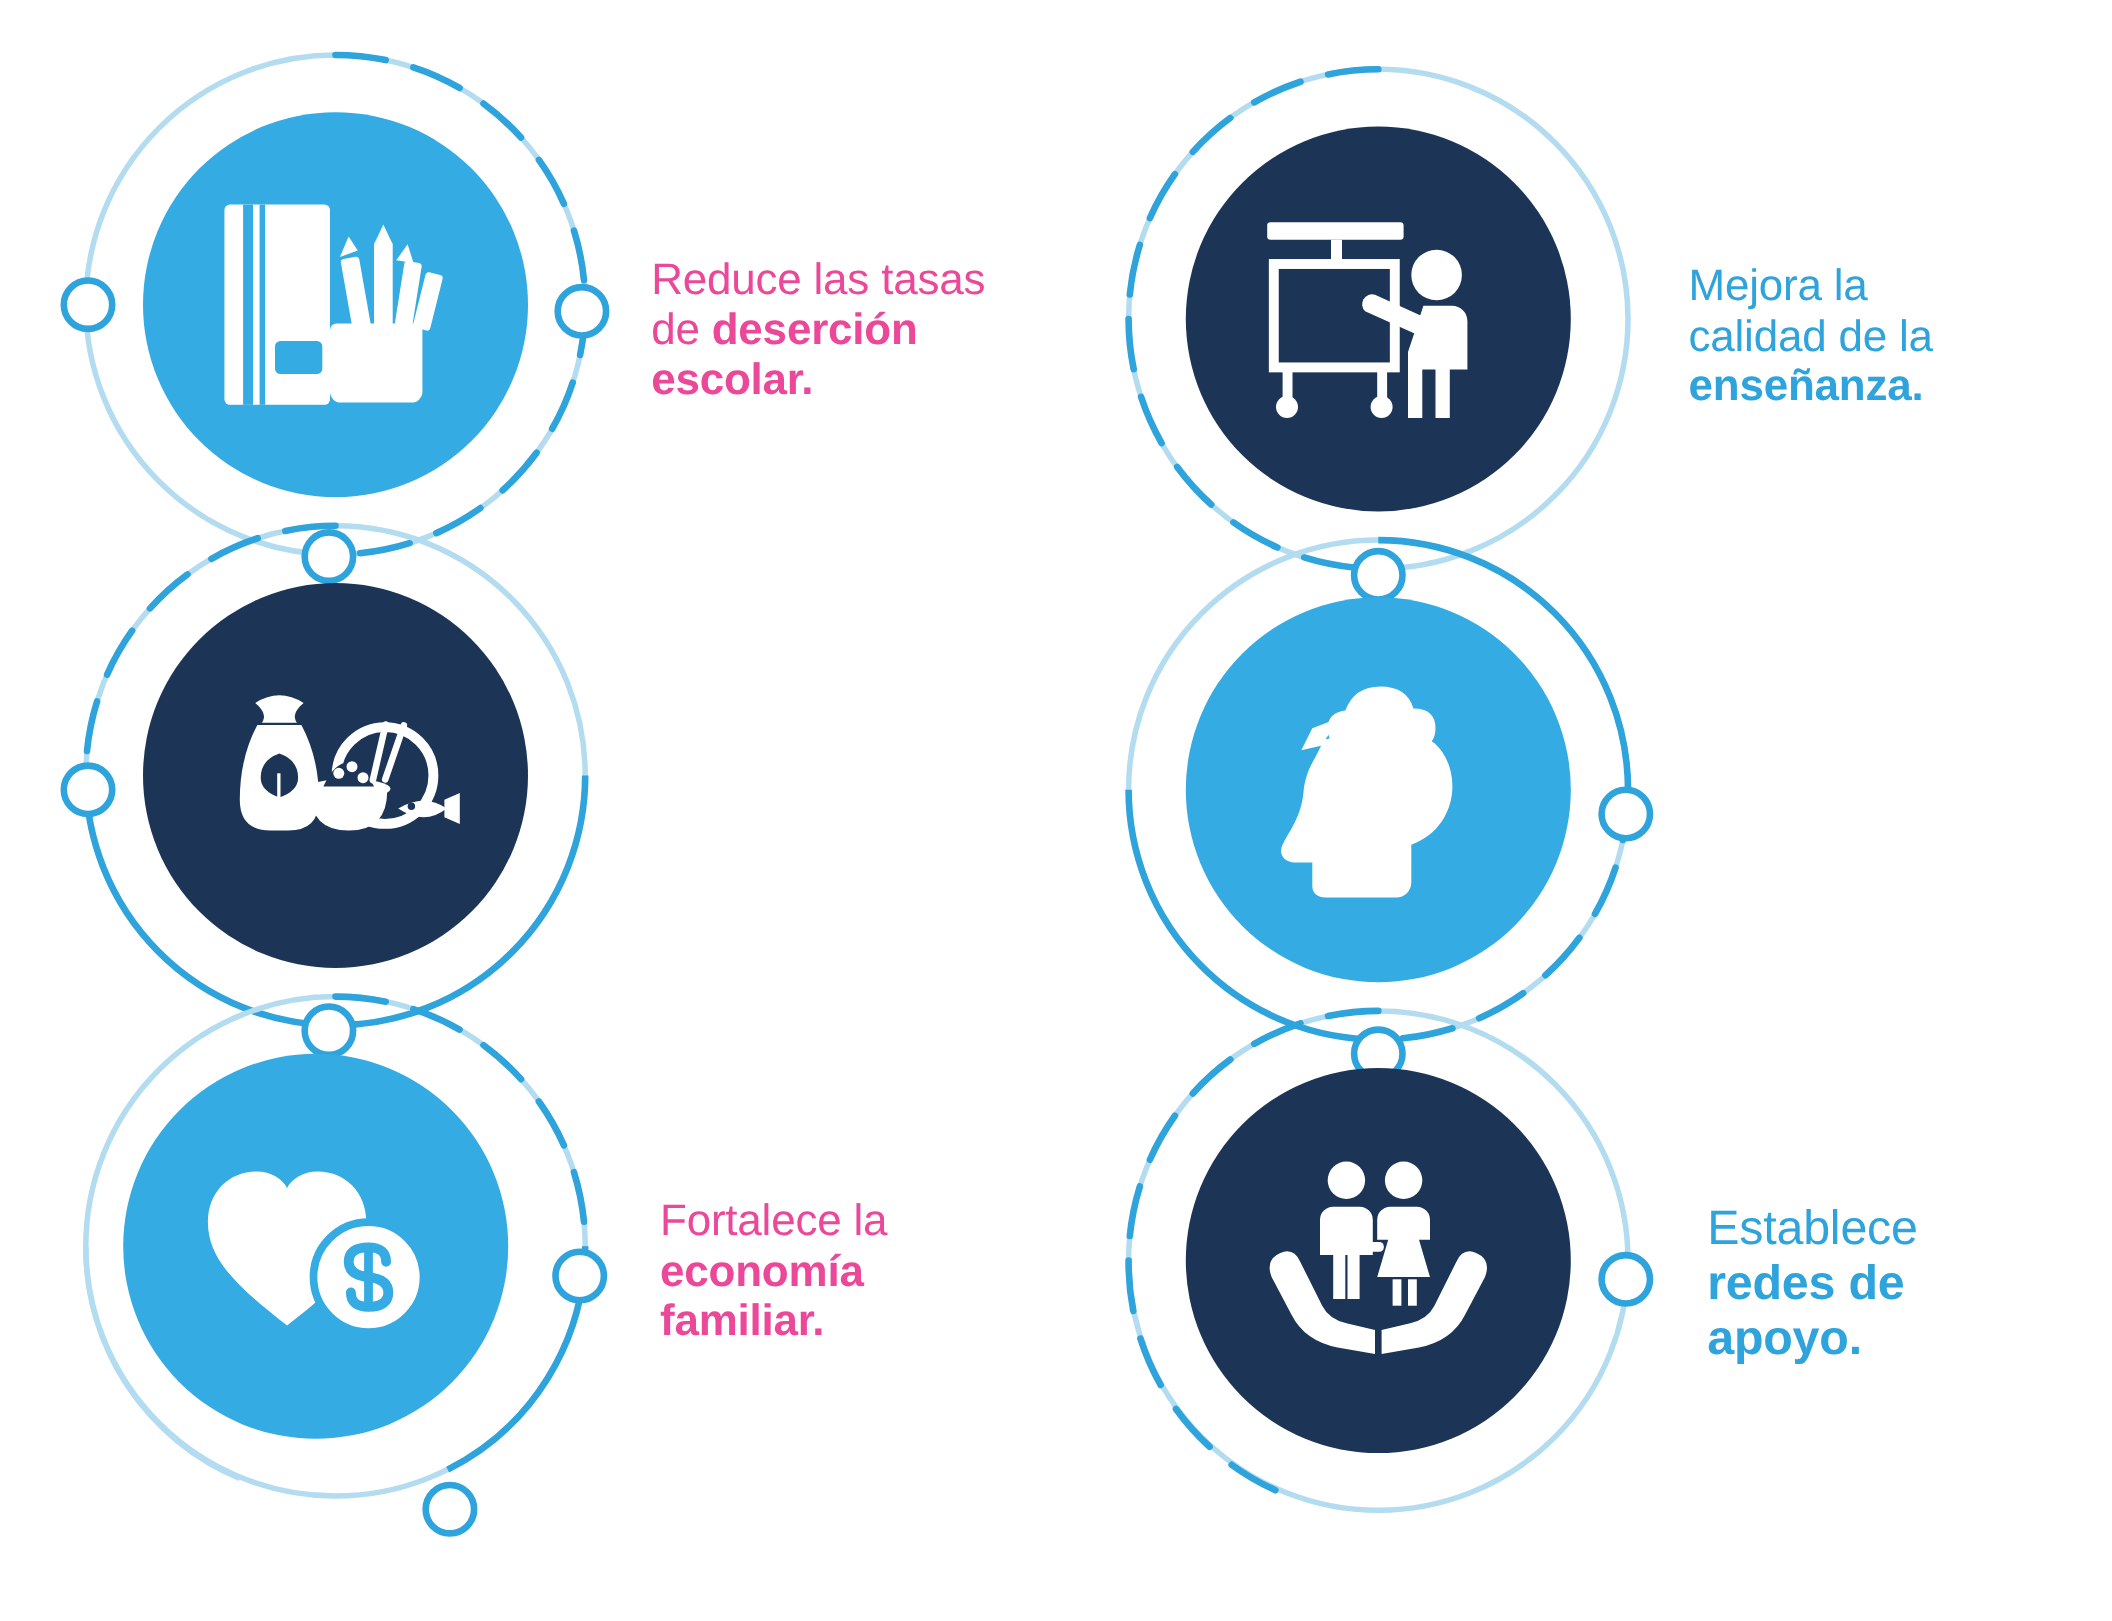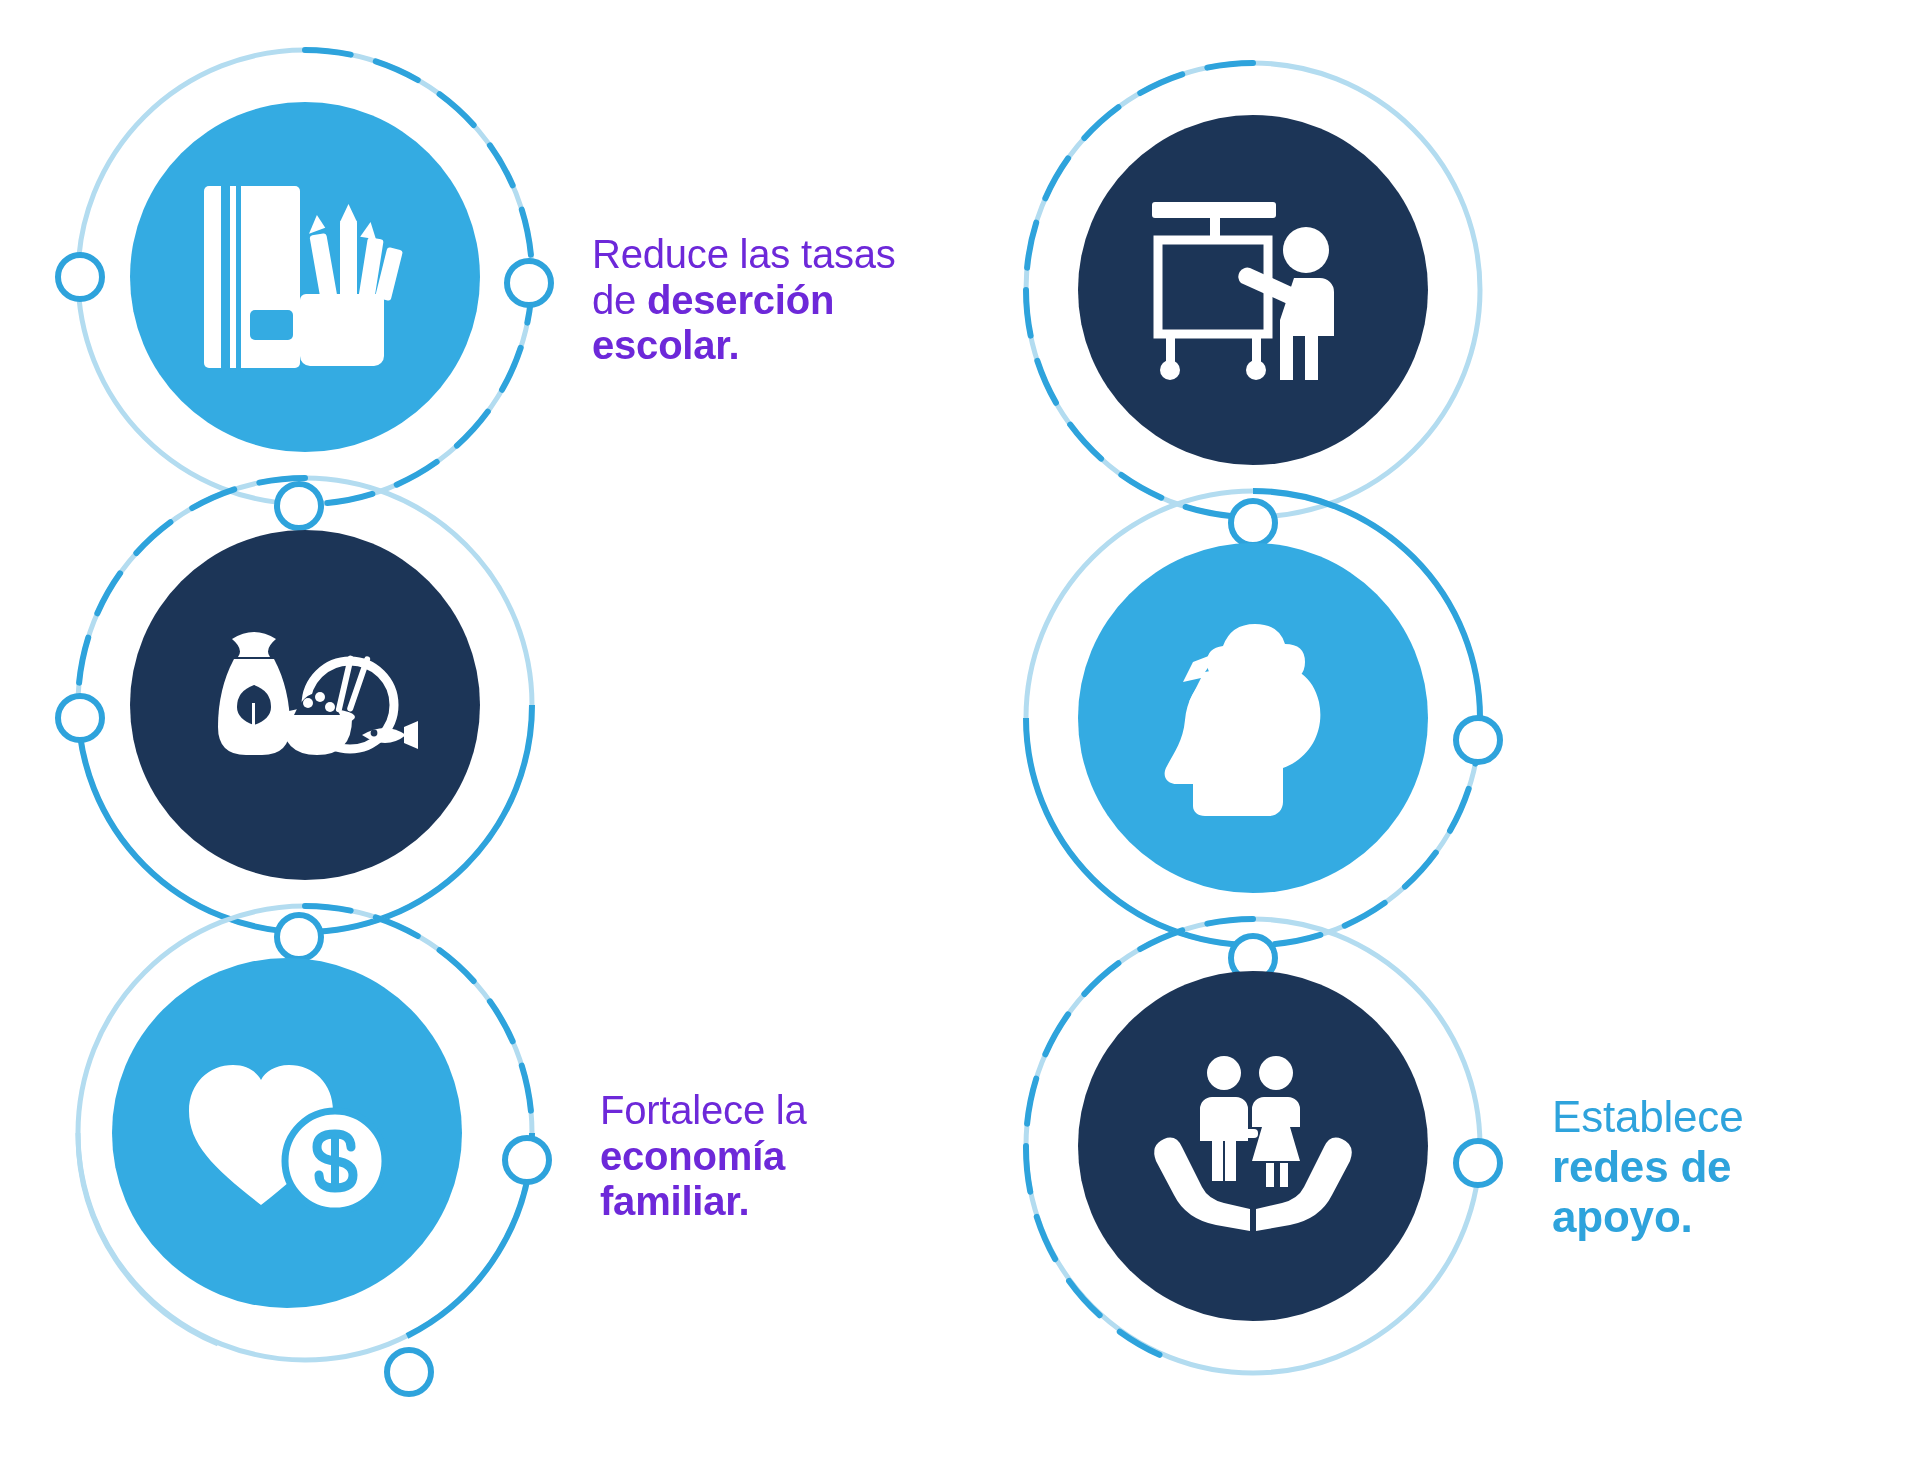--- a/index.html
+++ b/index.html
@@ -7,21 +7,21 @@
   #stage{position:relative;width:1920px;height:1474px;background:#fff;}
 
   .deco-layer{position:absolute;left:0;top:0;width:1920px;height:1474px;pointer-events:none;}
   .badge{position:absolute;border-radius:50%;display:flex;align-items:center;justify-content:center;}
   .badge.lt{background:#34ABE2;}
   .badge.dk{background:#1C3557;}
   .badge svg{display:block;}
 
   .caption{position:absolute;line-height:1.14;letter-spacing:-0.2px;}
   .caption .l{display:block;white-space:nowrap;}
-  .caption.navy{color:#6d28d9;}
+  .caption.navy{color:#ec4899;}
   .caption.blue{color:#2EA3DC;}
   .caption .thin{font-weight:400;}
   .caption .bold{font-weight:700;}
   .cap-reduce{font-size:40px;left:592px;top:232px;}
   .cap-nutri{font-size:40px;left:592px;top:660px;}
   .cap-econo{font-size:40px;left:600px;top:1088px;}
   .cap-ensen{font-size:40px;left:1535px;top:238px;}
   .cap-psico{font-size:40px;left:1535px;top:664px;}
   .cap-redes{font-size:44px;left:1552px;top:1092px;}
 </style>
@@ -232,20 +232,25 @@
     <span class="l bold">escolar.</span>
   </div>
 
 
   <div class="caption navy cap-econo">
     <span class="l thin">Fortalece la</span>
     <span class="l bold">economía</span>
     <span class="l bold">familiar.</span>
   </div>
 
+  <div class="caption blue cap-ensen">
+    <span class="l thin">Mejora la</span>
+    <span class="l thin">calidad de la</span>
+    <span class="l bold">enseñanza.</span>
+  </div>
 
   <div class="caption navy cap-psico">
   </div>
 
   <div class="caption blue cap-redes">
     <span class="l thin">Establece</span>
     <span class="l bold">redes de</span>
     <span class="l bold">apoyo.</span>
   </div>
 

